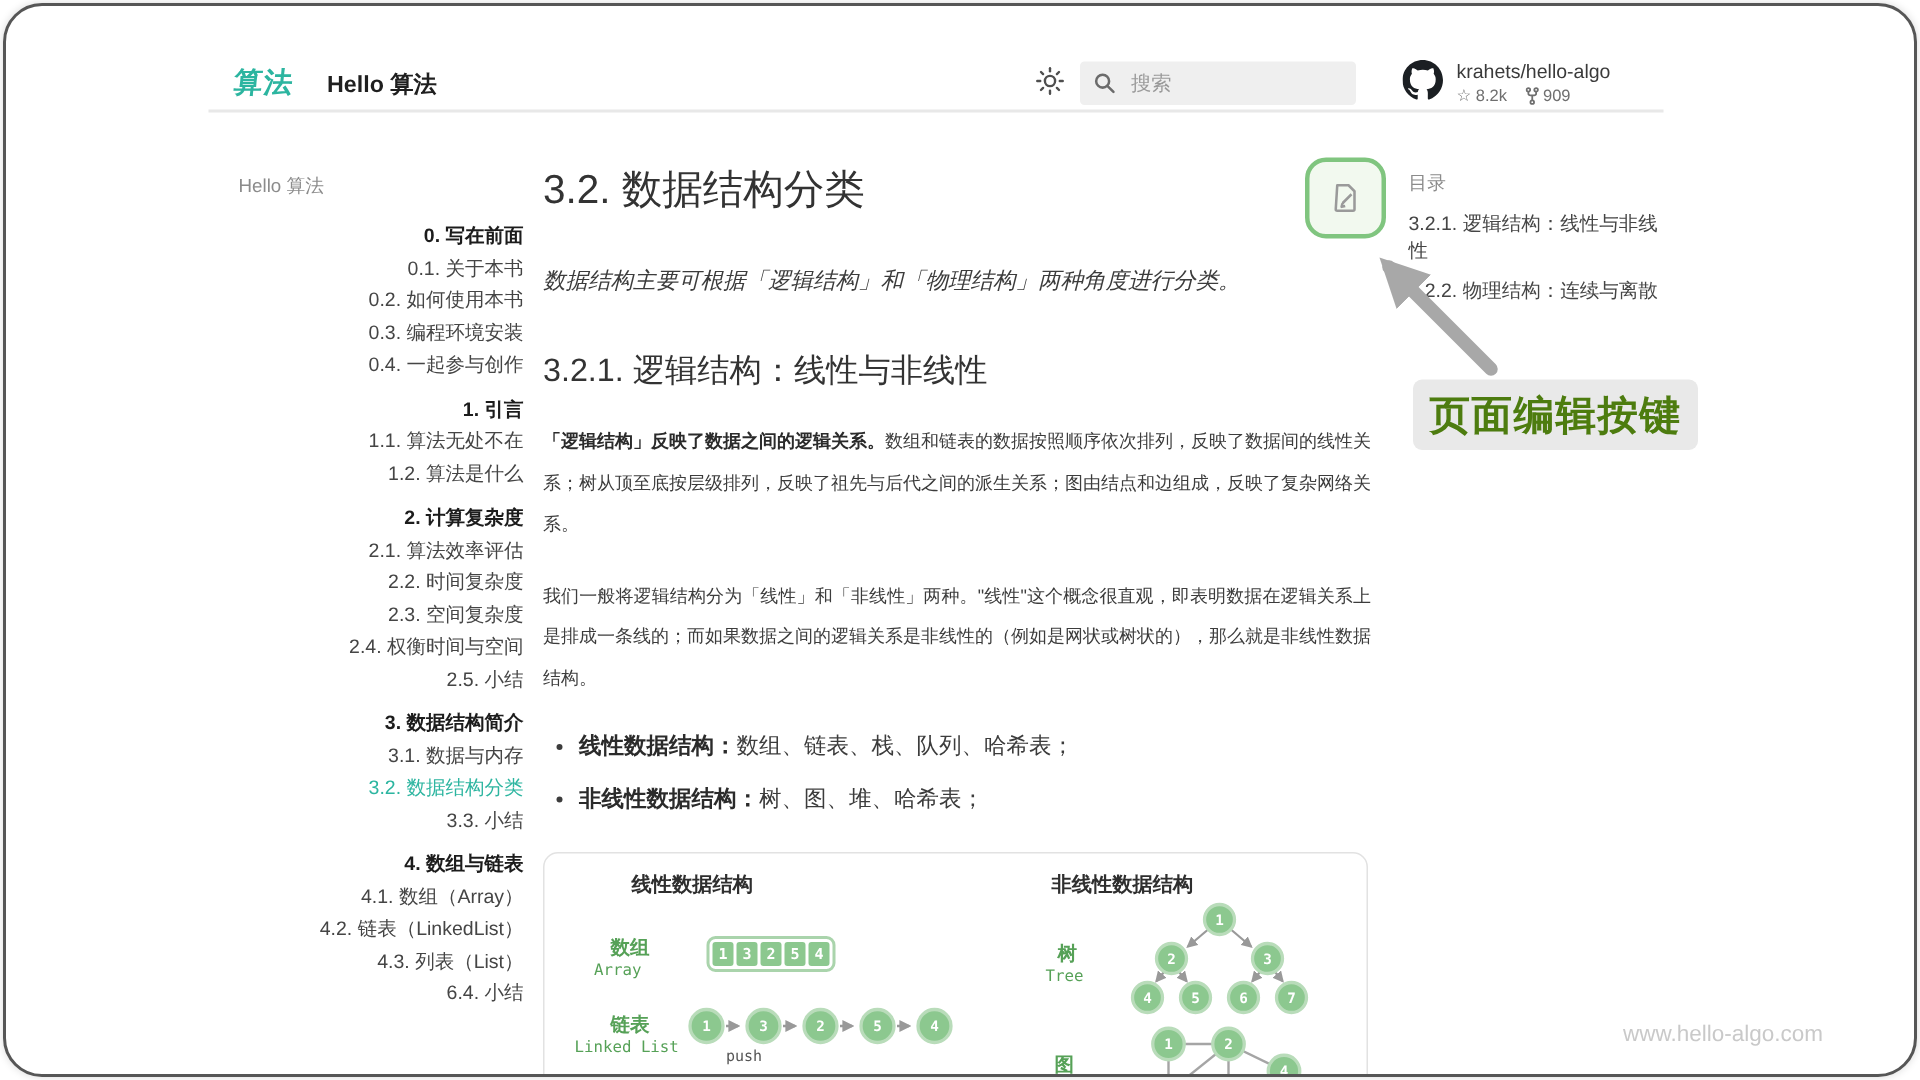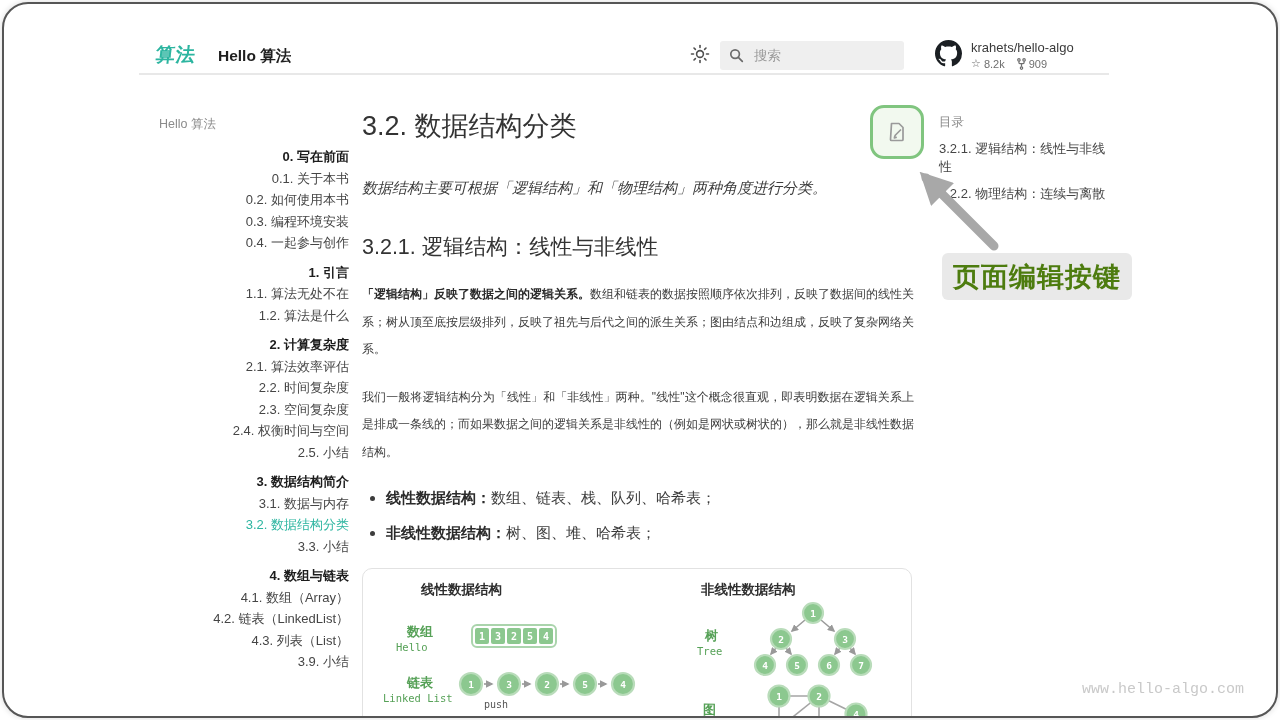--- a/index.html
+++ b/index.html
@@ -67,21 +67,21 @@
   .node-num { font-family:"DejaVu Sans Mono",monospace; font-size:9.5px; font-weight:700; fill:#fff; text-anchor:middle; }
 
   
   .edit-btn { position:absolute; left:866px; top:101px; width:54px; height:54px; border:3px solid #80c57f;
     background:#f2f9ef; border-radius:14px; display:flex; align-items:center; justify-content:center; cursor:pointer; }
   .anno-arrow { position:absolute; left:890px; top:158px; }
   .anno-label { position:absolute; left:938px; top:249px; width:190px; height:47px; background:#e9e9e9;
     border-radius:6px; display:flex; align-items:center; justify-content:center;
     font-size:27px; font-weight:700; color:#4d7c0f; letter-spacing:1px; }
 
-  .watermark { position:absolute; left:1078px; top:677px; font-family:Liberation Mono, monospace;
+  .watermark { position:absolute; left:1078px; top:677px; font-family:Liberation Sans, sans-serif;
     font-size:15px; color:#c9c9c9; }
 </style>
 </head>
 <body>
 
 <div class="card">
 
   <span class="logo">算法</span>
   <span class="hdr-title">Hello 算法</span>
 
@@ -153,41 +153,41 @@
     <a class="side-item">2.4. 权衡时间与空间</a>
     <a class="side-item">2.5. 小结</a>
     <a class="side-item section">3. 数据结构简介</a>
     <a class="side-item">3.1. 数据与内存</a>
     <a class="side-item active">3.2. 数据结构分类</a>
     <a class="side-item">3.3. 小结</a>
     <a class="side-item section">4. 数组与链表</a>
     <a class="side-item">4.1. 数组（Array）</a>
     <a class="side-item">4.2. 链表（LinkedList）</a>
     <a class="side-item">4.3. 列表（List）</a>
-    <a class="side-item">3.9. 小结</a>
+    <a class="side-item">6.4. 小结</a>
   </nav>
 
   <main class="main">
     <h1 class="page-title">3.2. 数据结构分类</h1>
     <p class="intro">数据结构主要可根据「逻辑结构」和「物理结构」两种角度进行分类。</p>
     <h2 class="sub-heading">3.2.1. 逻辑结构：线性与非线性</h2>
     <p class="body"><span class="lead">「逻辑结构」反映了数据之间的逻辑关系。</span><span>数组和链表的数据按照顺序依次排列，反映了数据间的线性关系；树从顶至底按层级排列，反映了祖先与后代之间的派生关系；图由结点和边组成，反映了复杂网络关系。</span></p>
     <p class="body">我们一般将逻辑结构分为「线性」和「非线性」两种。"线性"这个概念很直观，即表明数据在逻辑关系上是排成一条线的；而如果数据之间的逻辑关系是非线性的（例如是网状或树状的），那么就是非线性数据结构。</p>
     <ul class="points">
       <li><span class="lead">线性数据结构：</span><span>数组、链表、栈、队列、哈希表；</span></li>
       <li><span class="lead">非线性数据结构：</span><span>树、图、堆、哈希表；</span></li>
     </ul>
 
     <div class="fig-clip">
       <div class="figure">
         <span class="fig-title" style="left:42px;top:12px;margin-left:16px;">线性数据结构</span>
         <span class="fig-title" style="left:338px;top:12px;">非线性数据结构</span>
 
         <span class="f-zh" style="left:44px;top:54px;">数组</span>
-        <span class="f-en" style="left:33px;top:72px;">Hello</span>
+        <span class="f-en" style="left:33px;top:72px;">Array</span>
         <div class="cellbox" style="left:108px;top:55px;">
           <span class="cell">1</span>
           <span class="cell">3</span>
           <span class="cell">2</span>
           <span class="cell">5</span>
           <span class="cell">4</span>
         </div>
 
         <span class="f-zh" style="left:44px;top:105px;">链表</span>
         <span class="f-en" style="left:20px;top:123px;">Linked List</span>

